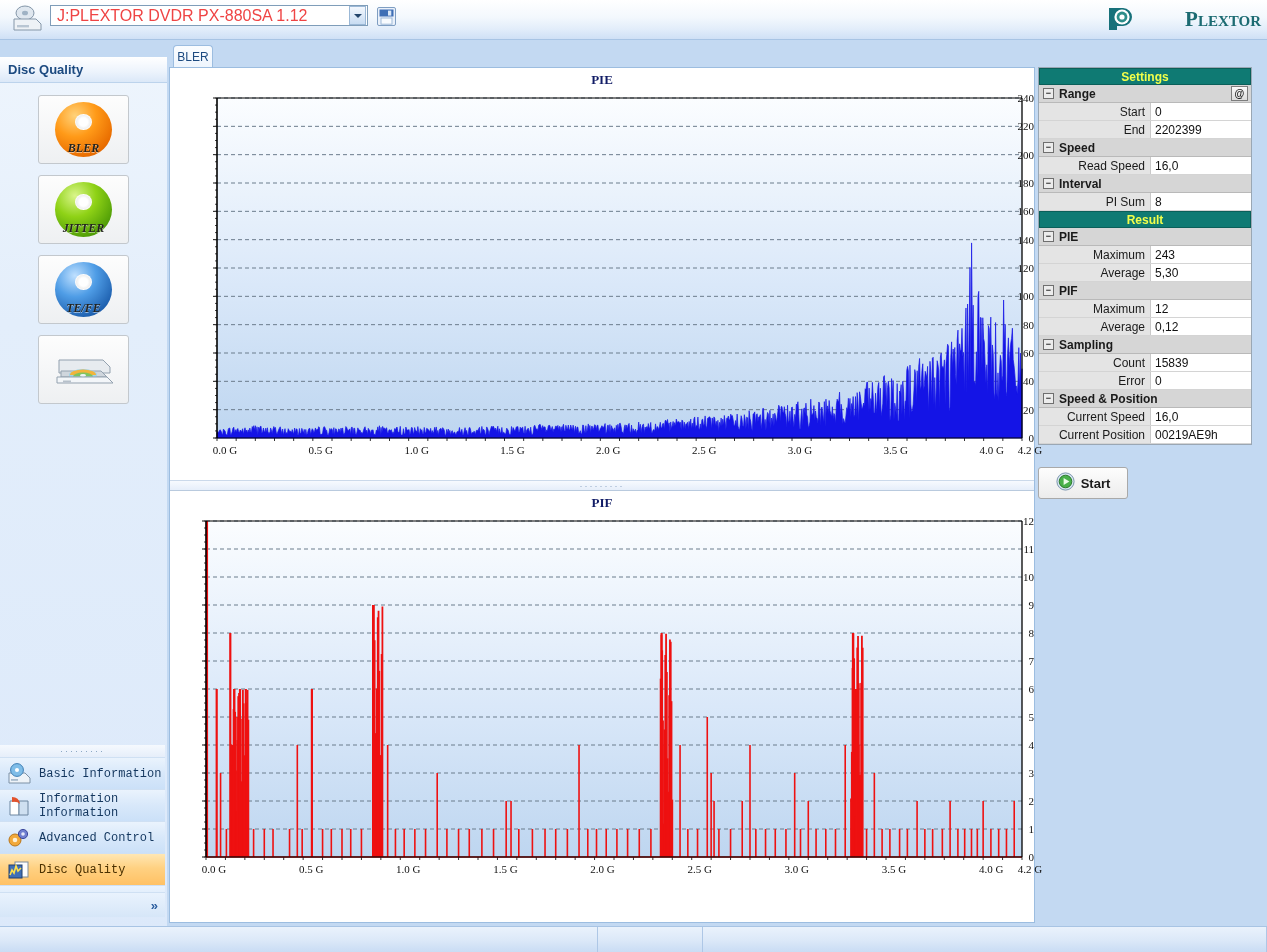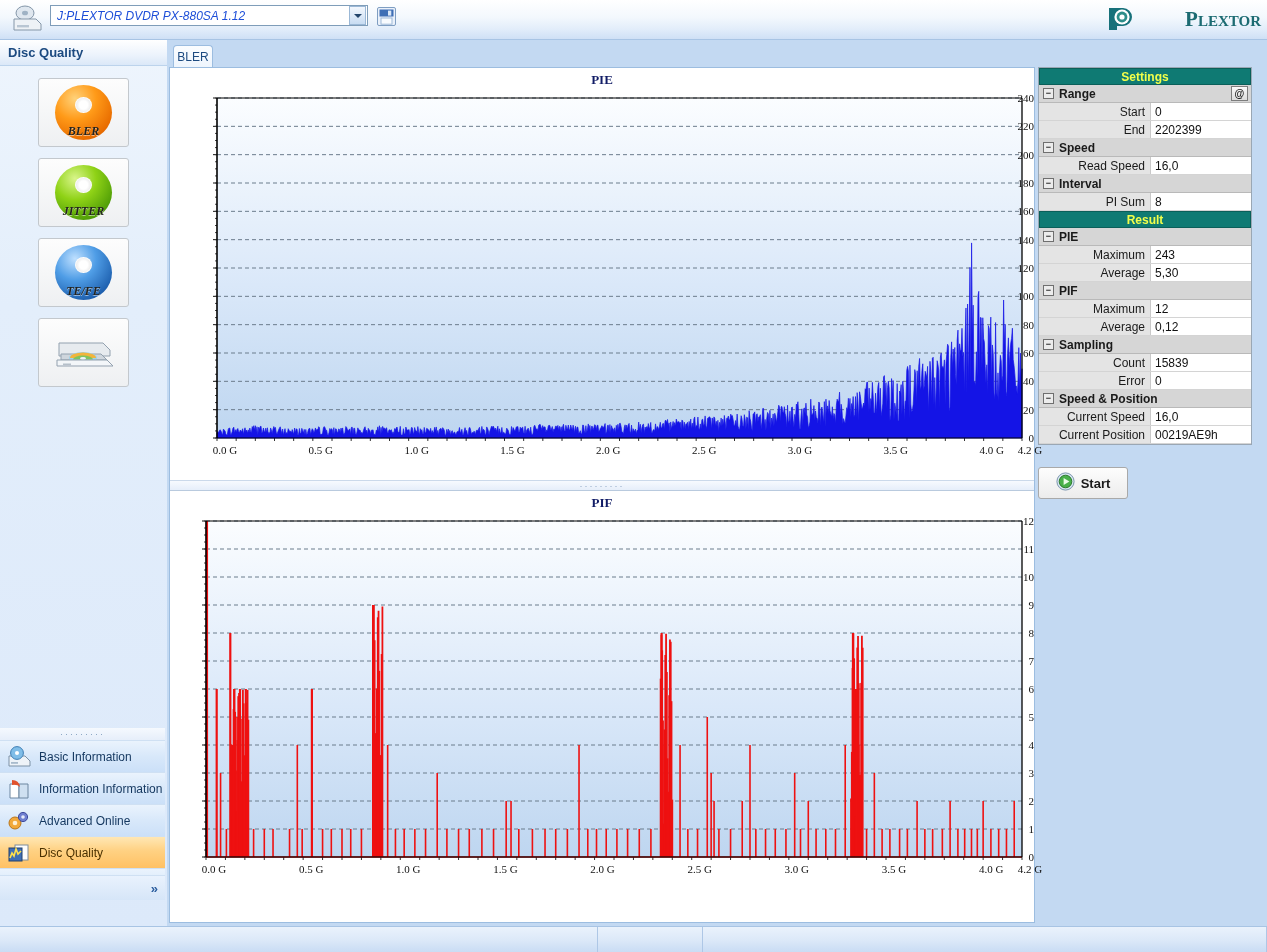--- a/index.html
+++ b/index.html
@@ -20,22 +20,22 @@
     background:linear-gradient(to bottom,#ffffff 0%,#f3f8fd 45%,#e2edfa 75%,#cfe0f5 100%);
     border-bottom:1px solid #a8c4e4;
   }
   .drive-icon { position:absolute; left:10px; top:4px; width:34px; height:30px; }
   .drive-combo {
     position:absolute; left:50px; top:5px; width:318px; height:21px;
     background:#ffffff; border:1px solid #7f9db9;
     display:flex; align-items:center;
   }
   .drive-combo .val {
-    flex:1; padding-left:6px; font-size:12px; color:#1d4ed8;
-    white-space:nowrap; overflow:hidden;font-style:italic;
+    flex:1; padding-left:6px; font-size:16px; color:#ef4444;
+    white-space:nowrap; overflow:hidden;
   }
   .combo-arrow {
     width:17px; height:19px; margin-right:1px;
     background:linear-gradient(to bottom,#f2f7fd,#c8dcf2);
     border:1px solid #9bb8d6;
     display:flex; align-items:center; justify-content:center;
   }
   .combo-arrow i {
     width:0;height:0;border-left:4px solid transparent;border-right:4px solid transparent;
     border-top:4px solid #23456b; display:block;
@@ -47,21 +47,21 @@
   }
   .logo { position:absolute; right:6px; top:3px; height:32px; display:flex; align-items:center;gap:46px; }
   .logo-text {
     font-family:"Liberation Serif", serif; font-weight:bold;
     font-size:21px; color:#1c6b72; letter-spacing:0px; margin-left:3px;
   }
   .logo-text .small { font-size:15px; }
 
   
   .sidebar {
-    position:absolute; left:0; top:40px; width:184px; height:886px;
+    position:absolute; left:0; top:57px; width:184px; height:886px;
     background:linear-gradient(to bottom,#eef5fd 0%,#e3eefb 30%,#dce9fa 100%);
     border-right:1px solid #a8c4e4;
   }
   .sb-header {
     height:26px; padding-left:8px; display:flex; align-items:center;
     font-weight:bold; font-size:13px; color:#1c4a80;
     background:linear-gradient(to bottom,#ffffff 0%,#ecf3fc 60%,#dbe8f8 100%);
     border-bottom:1px solid #bcd3ec;
   }
   .test-buttons { padding:12px 0 0 38px; }
@@ -94,20 +94,21 @@
   .nav-list { position:absolute; left:0; bottom:26px; width:165px; }
   .nav-grip {
     height:12px; display:flex; align-items:center; justify-content:center;
     letter-spacing:2px; color:#7f9dbd; font-size:9px;
     background:linear-gradient(to bottom,#f5f9fe,#e6eefa);
   }
   .nav-item {
     height:32px; display:flex; align-items:center; padding-left:6px;
     border-top:1px solid #cfe0f3; font-size:12px; color:#14375f;
     background:linear-gradient(to bottom,#eaf3fd 0%,#d8e8fa 50%,#cbe0f8 100%);
+    font-family:Liberation Mono, monospace;
   }
   .nav-item.sel {
     background:linear-gradient(to bottom,#ffe7b4 0%,#ffd182 45%,#ffc164 100%);
     color:#4a3000;
   }
   .nav-ico { width:26px; height:24px; margin-right:7px; flex:0 0 26px; position:relative; }
   .nav-expand {
     position:absolute; left:0; bottom:0; width:165px; height:25px;
     background:linear-gradient(to bottom,#e9f2fd,#d6e6f8);
     border-top:1px solid #cfe0f3;
@@ -318,21 +319,21 @@
 
       <div class="nav-item">
         <span class="nav-ico">
           <svg width="26" height="24" viewBox="0 0 26 24">
             <circle cx="9" cy="14" r="6" fill="#f2a93b" stroke="#b9761a"></circle>
             <circle cx="9" cy="14" r="2.3" fill="#fdf0d6"></circle>
             <circle cx="17" cy="8" r="4.6" fill="#6f7fd0" stroke="#3d4a9c"></circle>
             <circle cx="17" cy="8" r="1.8" fill="#e6eaf9"></circle>
           </svg>
         </span>
-        <span>Advanced Online</span>
+        <span>Advanced Control</span>
       </div>
 
       <div class="nav-item sel">
         <span class="nav-ico">
           <svg width="26" height="24" viewBox="0 0 26 24">
             <rect x="9" y="4" width="13" height="15" fill="#fdfdfd" stroke="#7d8c9c"></rect>
             <rect x="3" y="7" width="13" height="13" fill="#3f6fb5" stroke="#22406d"></rect>
             <polyline points="4,17 6,12 8,15 10,8 12,13 15,10" fill="none" stroke="#ffe14d" stroke-width="1.6"></polyline>
           </svg>
         </span>

